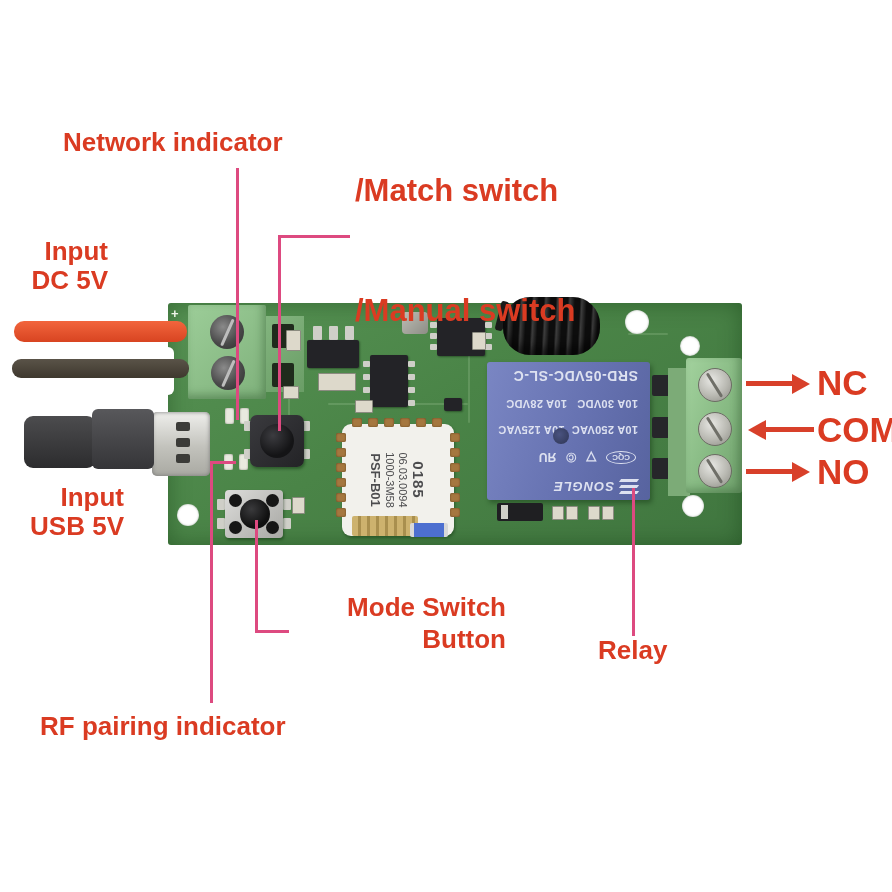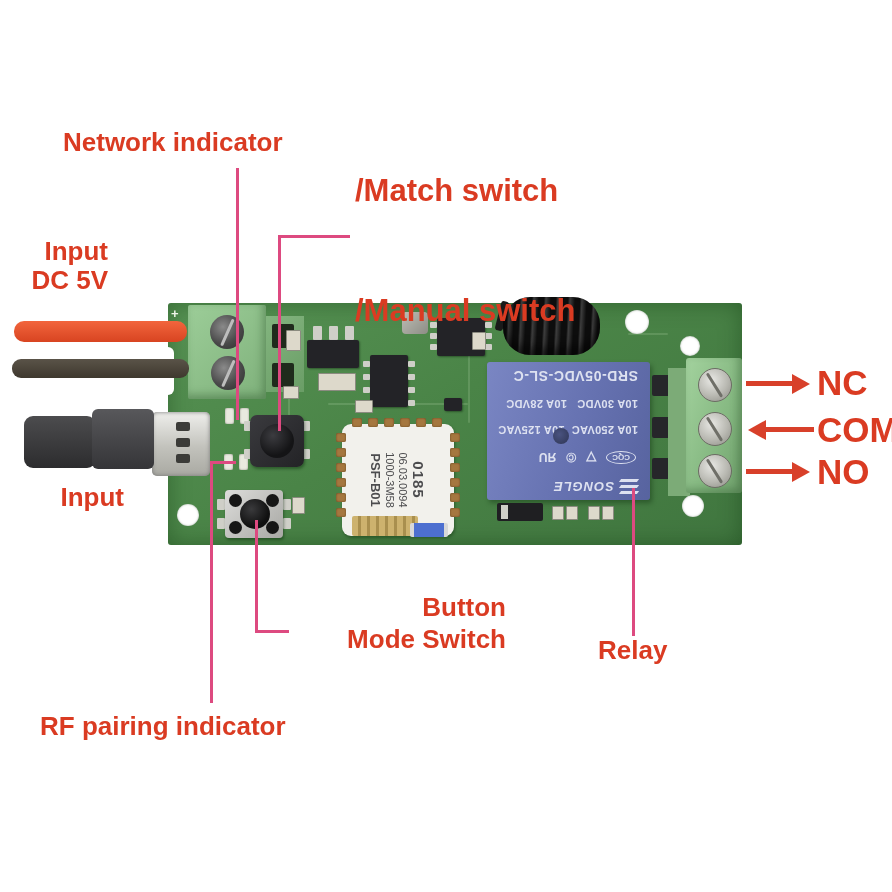--- a/index.html
+++ b/index.html
@@ -307,28 +307,29 @@
   <div class="lbl small" style="left:355px;top:174px;">/Match switch</div>
   <div class="lbl small" style="left:355px;top:250px;margin-top:44px;">/Manual switch</div>
 
   <div class="lbl center" style="left:0px;top:237px;width:108px;">
     <div>Input</div>
     <div>DC 5V</div>
   </div>
 
   <div class="lbl center" style="left:0px;top:483px;width:124px;">
     <div>Input</div>
+    <div>USB 5V</div>
   </div>
 
   <div class="lbl" style="left:817px;top:363px;font-size:35px;">NC</div>
   <div class="lbl" style="left:817px;top:410px;font-size:35px;">COM</div>
   <div class="lbl" style="left:817px;top:452px;font-size:35px;">NO</div>
 
   <div class="lbl center" style="left:290px;top:592px;width:216px;line-height:1.22;">
+    <div>Mode Switch</div>
     <div>Button</div>
-    <div>Mode Switch</div>
   </div>
 
   <div class="lbl" style="left:40px;top:712px;">RF pairing indicator</div>
 
   <div class="lbl" style="left:598px;top:636px;">Relay</div>
 
 </div>
 
 </body></html>

